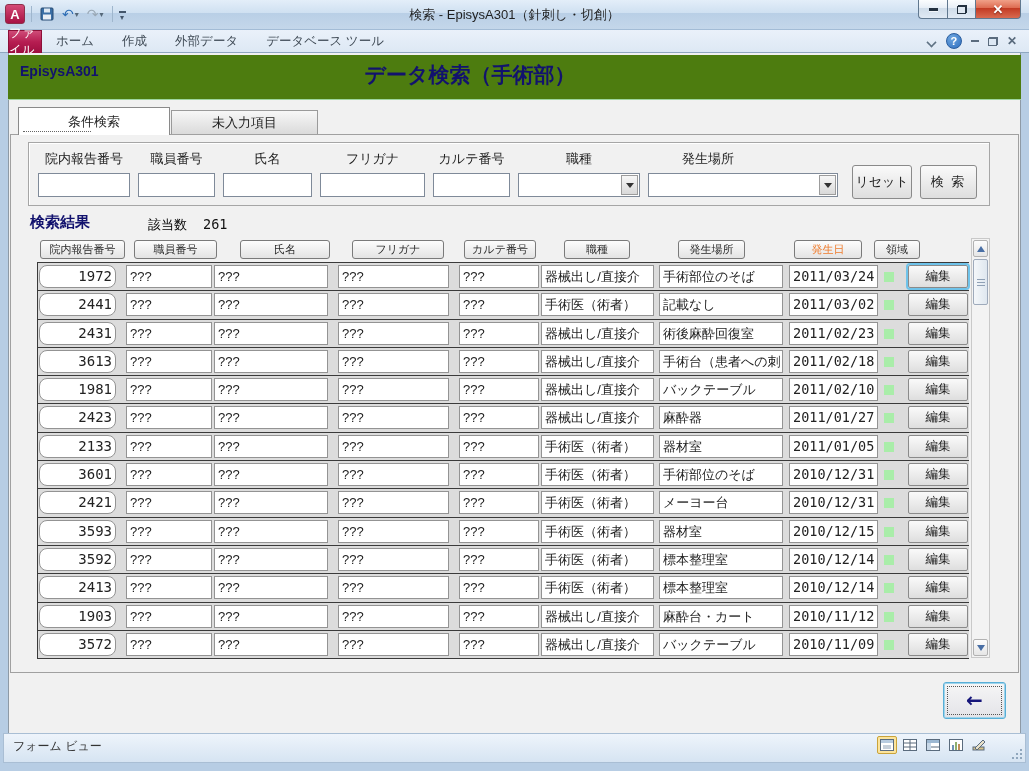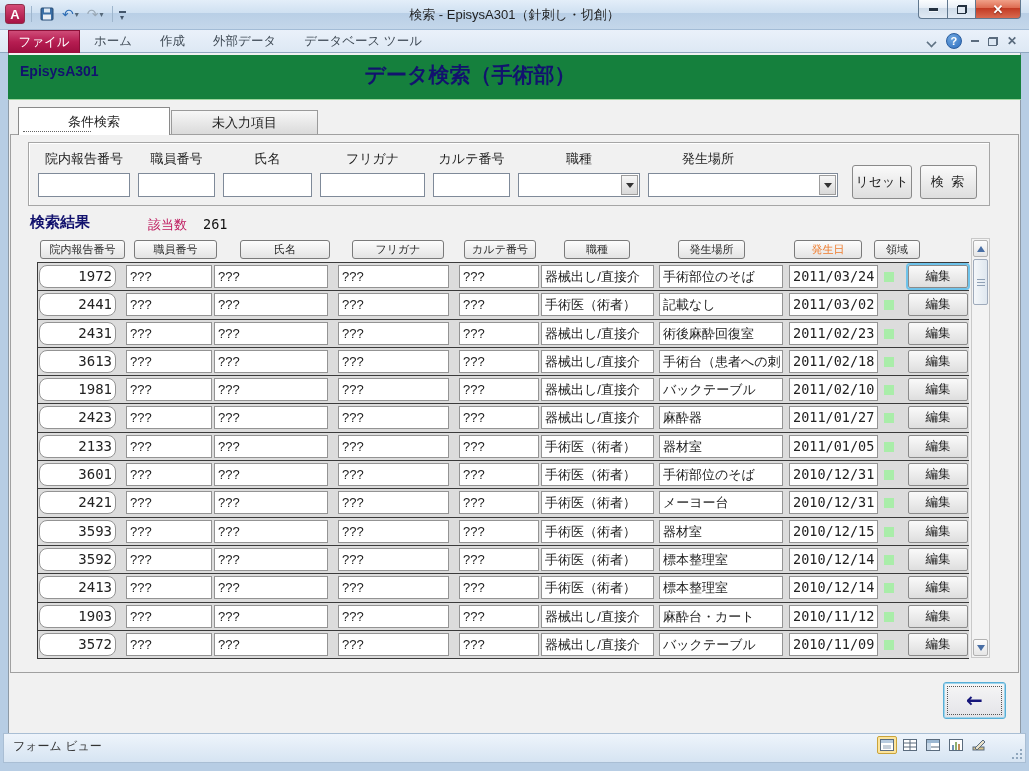--- a/index.html
+++ b/index.html
@@ -35,41 +35,41 @@
   .glyph-minbar { width:9px; height:3px; background:#23313f; box-shadow:0 1px 0 #ffffffaa; }
   .glyph-restore { position:relative; width:10px; height:9px; }
   .glyph-restore::before { content:""; position:absolute; right:0; top:0; width:7px; height:6px; border:1px solid #23313f; background:#e8eef5; }
   .glyph-restore::after { content:""; position:absolute; left:0; bottom:0; width:7px; height:6px; border:1px solid #23313f; background:#dfe8f1; }
   .glyph-x { color:#fff; font-size:13px; font-weight:bold; text-shadow:0 1px 1px #7a1f10; }
 
   
   .ribbonrow { position:absolute; left:0; top:30px; width:1029px; height:23px;
     background:linear-gradient(#eaf1fa,#dde8f4); border-bottom:1px solid #8fa7c0; }
   .rtabs { position:absolute; left:8px; top:0; display:flex; height:23px; align-items:stretch; }
-  .filetab { width:72px; display:flex; align-items:center; justify-content:center; color:#fff; font-size:12.5px;
+  .filetab { width:34px; display:flex; align-items:center; justify-content:center; color:#fff; font-size:12.5px;
     background:linear-gradient(#cf4c78 0%,#b61d51 50%,#9e0e40 100%); border:1px solid #8c1038; border-bottom:none; }
   .rtab { padding:0 14px; display:flex; align-items:center; color:#3f4a55; font-size:12.5px; }
   .ribbon-right { position:absolute; right:12px; top:3px; display:flex; align-items:center; gap:9px; }
   .chev { width:10px; height:6px; position:relative; }
   .chev::before { content:""; position:absolute; left:0; top:0; width:7px; height:7px;
     border-right:2px solid #5f7284; border-bottom:2px solid #5f7284; transform:rotate(45deg) scale(.8); }
   .helpbtn { width:16px; height:16px; border-radius:50%; background:radial-gradient(circle at 35% 30%, #6fa7e0, #2f6fc0);
     border:1px solid #2a5d9e; color:#fff; font-size:11px; font-weight:bold; display:flex; align-items:center; justify-content:center; }
   .gbtn { color:#5a6b7d; display:flex; align-items:center; justify-content:center; height:16px; }
   .gminbar { width:8px; height:2px; background:#5a6b7d; }
   .grest { position:relative; width:10px; height:9px; }
   .grest::before { content:""; position:absolute; right:0; top:0; width:7px; height:6px; border:1px solid #5a6b7d; }
   .grest::after { content:""; position:absolute; left:0; bottom:0; width:7px; height:6px; border:1px solid #5a6b7d; background:#dde8f4; }
   .gx { font-size:12px; font-weight:bold; }
 
   
   .formarea { position:absolute; left:0; top:53px; width:1029px; height:692px; background:#b7cde4; }
   .formbg { position:absolute; left:8px; top:0; width:1013px; height:692px; background:#f1f1f1; border-left:1px solid #8e9aa6; border-right:1px solid #8e9aa6; }
 
-  .greenheader { position:absolute; left:8px; top:2px; width:1013px; height:45px; background:#15803d; border-bottom:1px solid #9ed69e; }
+  .greenheader { position:absolute; left:8px; top:2px; width:1013px; height:45px; background:#4d7c0f; border-bottom:1px solid #9ed69e; }
   .formid { position:absolute; left:12px; top:8px; font-size:14px; font-weight:bold; color:#12126e; }
   .formtitle { position:absolute; left:332px; top:6px; width:260px; text-align:center; font-size:21px; font-weight:bold; color:#12126e; }
   .reportbox { position:absolute; left:682px; top:4px; width:329px; height:37px; background:#fff; border:1px solid #a9a9a9; display:flex; align-items:center; }
   .reportlabel { font-size:14px; font-weight:bold; color:#12126e; margin-left:18px; margin-right:14px; }
   .radioopt { display:flex; align-items:center; margin-right:14px; }
   .radio { width:13px; height:13px; border-radius:50%; border:1px solid #8b8b8b; background:radial-gradient(#ffffff,#dcdcdc); margin-right:4px; }
   .radio.sel::after { content:""; display:block; width:7px; height:7px; margin:2px; border-radius:50%; background:#2f6fc1; }
   .radiolabel { font-size:14px; font-weight:bold; color:#12126e; }
 
   .tab { position:absolute; top:54px; height:28px; font-size:13px; display:flex; align-items:center; justify-content:center; }
@@ -83,21 +83,21 @@
   .sinput { position:absolute; top:120px; height:24px; border:1px solid #7f8a99; background:#fff; font-size:13px; padding:0 3px; z-index:5; font-family:"Liberation Sans",sans-serif; }
   .combo { position:absolute; top:120px; height:24px; border:1px solid #7f8a99; background:#fff; z-index:5; }
   .cbtn { position:absolute; right:1px; top:1px; width:17px; height:20px; background:linear-gradient(#f7f7f7,#d9d9d9); border:1px solid #9c9c9c; display:flex; align-items:center; justify-content:center; }
   .cbtn::after { content:""; width:0; height:0; border-left:4px solid transparent; border-right:4px solid transparent; border-top:5px solid #333; }
   .btn { font-family:"Liberation Sans",sans-serif; font-size:13px; color:#1c1c1c; border:1px solid #8a8a8a; border-radius:3px;
     background:linear-gradient(#fafafa,#dedede); }
   .resetbtn { position:absolute; left:852px; top:112px; width:60px; height:34px; z-index:5; }
   .searchbtn { position:absolute; left:920px; top:112px; width:57px; height:34px; z-index:5; letter-spacing:2px; }
 
   .resheading { position:absolute; left:30px; top:160px; font-size:15px; font-weight:bold; color:#12126e; z-index:5; }
-  .reslabel { position:absolute; left:148px; top:163px; font-size:13px; color:#be185d; z-index:5; }
+  .reslabel { position:absolute; left:148px; top:163px; font-size:13px; color:#000000; z-index:5; }
   .rescount { position:absolute; left:203px; top:163px; font-size:13.5px; color:#111; z-index:5; font-family:"DejaVu Sans Mono",monospace; }
 
   .colbtn { position:absolute; top:187px; height:19px; font-size:11px; color:#2b2b2b; border:1px solid #7a7a7a; border-radius:3px;
     background:linear-gradient(#fdfdfd,#e3e3e3); z-index:5; padding:0; }
   .colbtn.hl { color:#ef7d2f; }
   .cb0 { left:40px;  width:85px; }
   .cb1 { left:134px; width:83px; }
   .cb2 { left:240px; width:90px; }
   .cb3 { left:352px; width:92px; }
   .cb4 { left:464px; width:72px; }

